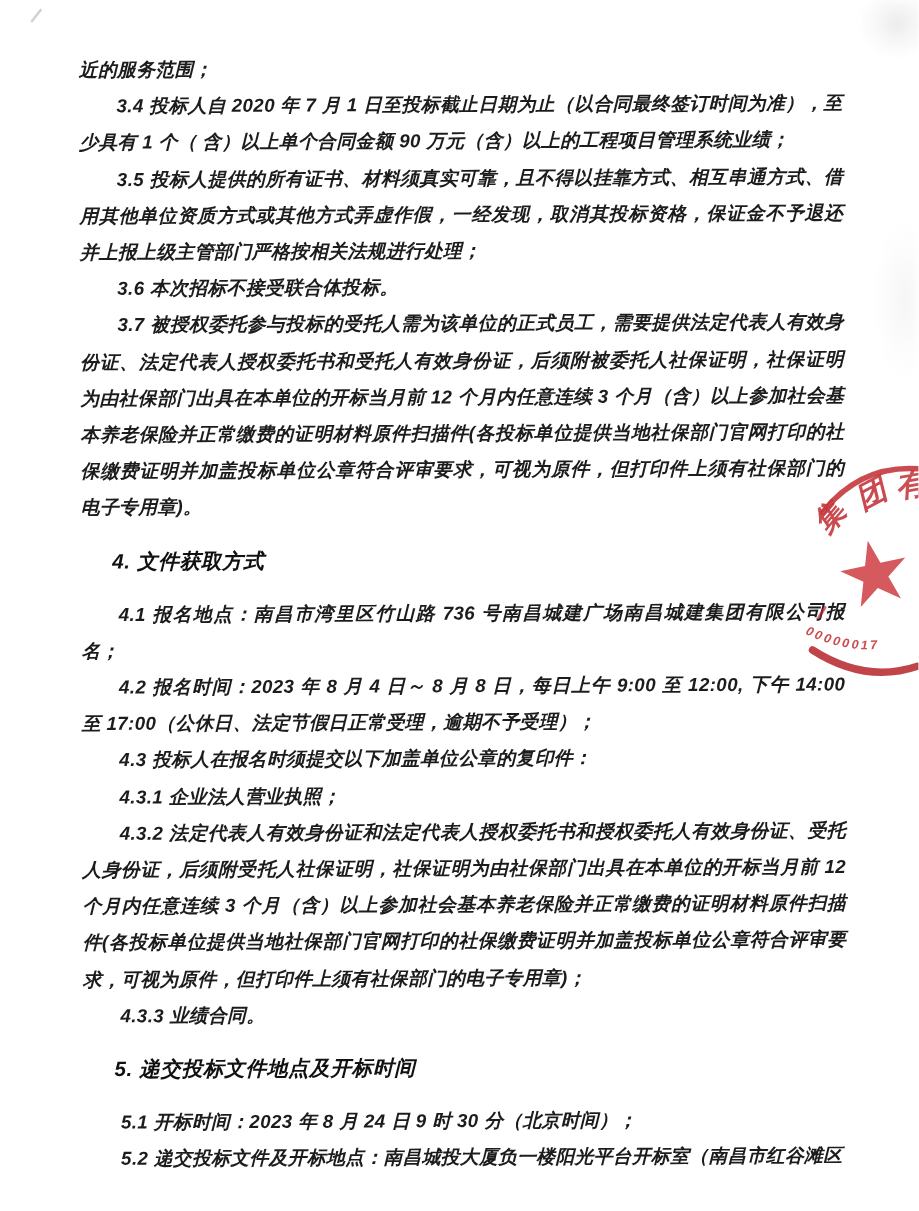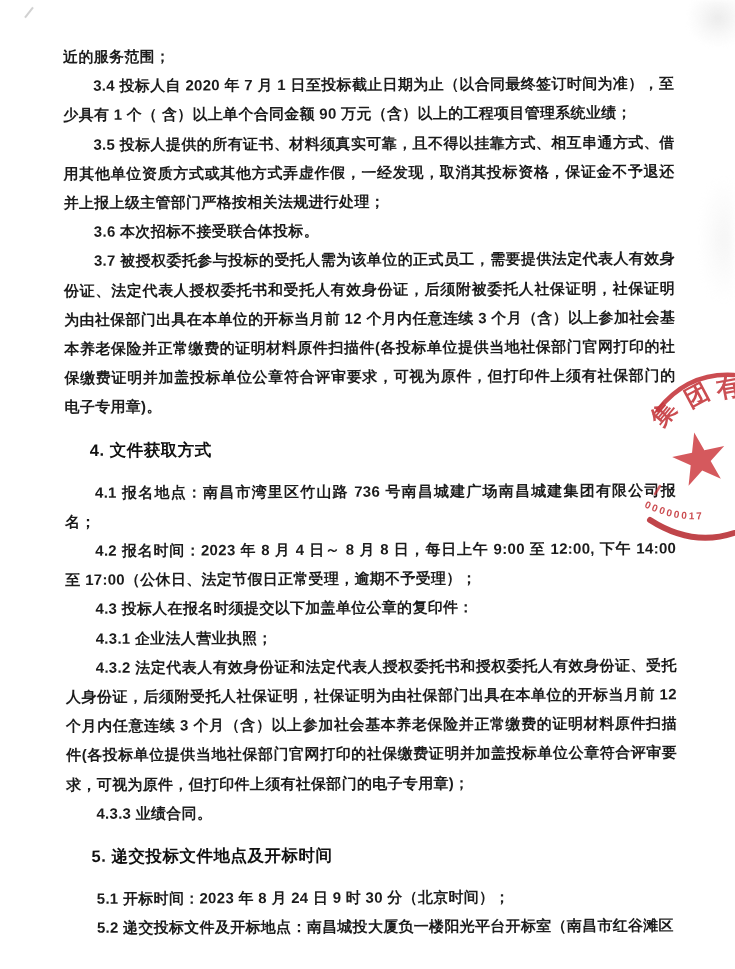--- a/index.html
+++ b/index.html
@@ -3,20 +3,21 @@
 <meta charset="utf-8">
 <style>
   html,body{margin:0;padding:0;background:#ffffff;}
   .page{
     position:relative;
     width:735px;height:969px;
     background:#ffffff;
     overflow:hidden;
     font-family:"Liberation Sans","DejaVu Sans",sans-serif;
     color:#1c1c1c;
+    font-style:italic;
   }
   .content{
     position:absolute;left:63px;top:42px;width:611px;
     transform:rotate(-0.25deg);transform-origin:0 0;
     font-size:15px;line-height:29.2px;
     font-weight:600;letter-spacing:0.3px;
     text-align:justify;
   }
   .p{margin:0;text-indent:2em;}
   .p0{margin:0;text-indent:0;}

